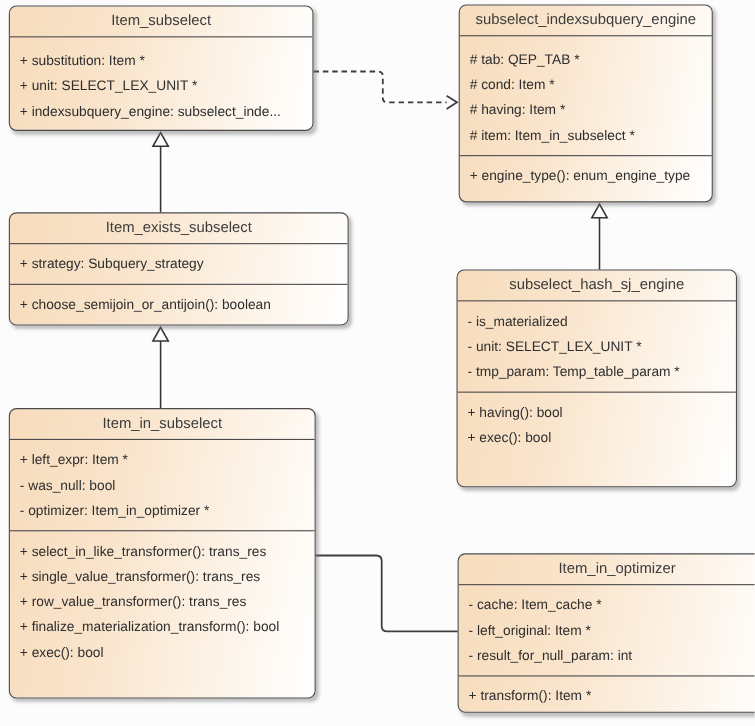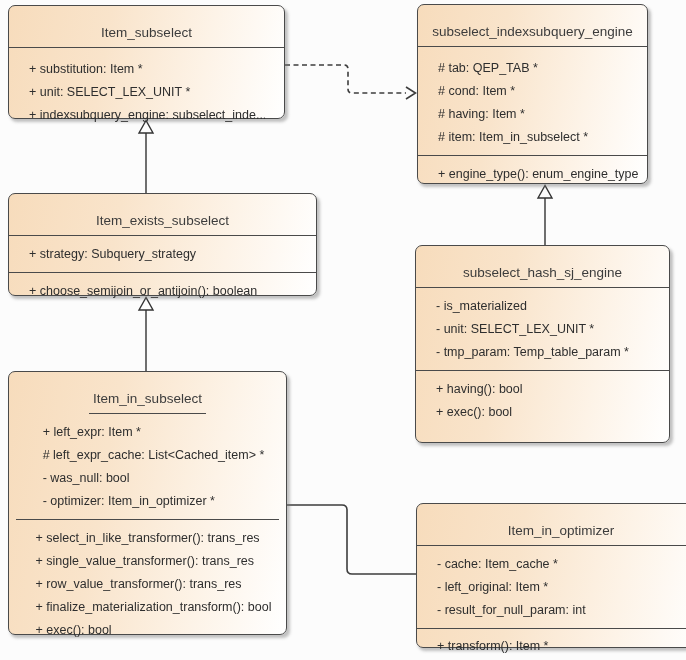--- a/index.html
+++ b/index.html
@@ -22,37 +22,37 @@
     border-radius:7px;
     background:linear-gradient(100deg,#f7dcbc 0%,#f9e4cb 35%,#fdf3e7 70%,#ffffff 100%);
     box-shadow:2.5px 3px 3px rgba(120,120,120,0.45);
     color:#2e2e2e;
   }
   .uml-title{
     flex:0 0 auto;
     text-align:center;
     font-size:13.5px;
     line-height:16px;
-    padding:19px 4px 6px 4px;
+    padding:5px 4px 6px 4px;
     color:#3c3c3c;
     border-bottom:1.2px solid #4a4a4a;
     white-space:nowrap;
     overflow:hidden;
   }
   .uml-section{
     flex:0 0 auto;
     padding:7px 0 6px 0;
   }
   .uml-section.attrs-pad-lg{padding-top:10px;}
   .uml-section.methods{border-top:1.2px solid #4a4a4a;}
   .uml-section.grow{flex:1 1 auto;}
   .uml-row{
     font-size:12.5px;
     line-height:23px;
-    padding:0 8px 0 20px;
+    padding:0 8px 0 9px;
     white-space:nowrap;
     overflow:hidden;
   }
 </style>
 </head>
 <body>
 
 <div id="canvas">
 
   <svg class="edges" width="686" height="660" viewBox="0 0 686 660">
@@ -114,25 +114,24 @@
       <div class="uml-row">- is_materialized</div>
       <div class="uml-row">- unit: SELECT_LEX_UNIT *</div>
       <div class="uml-row">- tmp_param: Temp_table_param *</div>
     </div>
     <div class="uml-section methods grow">
       <div class="uml-row">+ having(): bool</div>
       <div class="uml-row">+ exec(): bool</div>
     </div>
   </div>
 
-  <div class="uml-class" style="left:8px;top:371px;width:279px;height:264px;align-items:center;">
+  <div class="uml-class" style="left:8px;top:371px;width:279px;height:264px;">
     <div class="uml-title">Item_in_subselect</div>
     <div class="uml-section">
       <div class="uml-row">+ left_expr: Item *</div>
-      <div class="uml-row"># left_expr_cache: List&lt;Cached_item&gt; *</div>
       <div class="uml-row">- was_null: bool</div>
       <div class="uml-row">- optimizer: Item_in_optimizer *</div>
     </div>
     <div class="uml-section methods grow">
       <div class="uml-row">+ select_in_like_transformer(): trans_res</div>
       <div class="uml-row">+ single_value_transformer(): trans_res</div>
       <div class="uml-row">+ row_value_transformer(): trans_res</div>
       <div class="uml-row">+ finalize_materialization_transform(): bool</div>
       <div class="uml-row">+ exec(): bool</div>
     </div>

